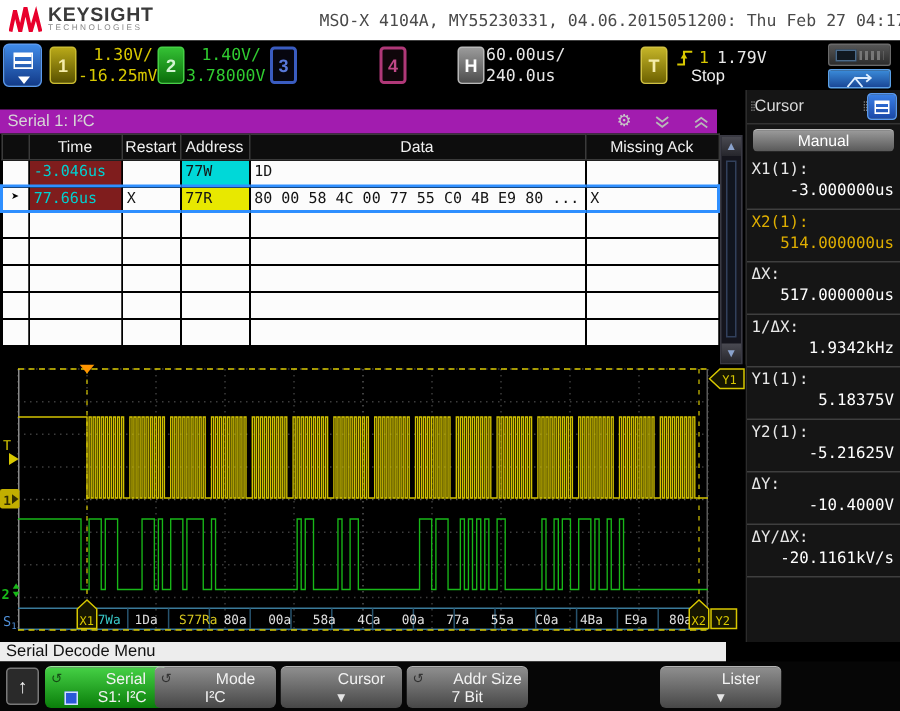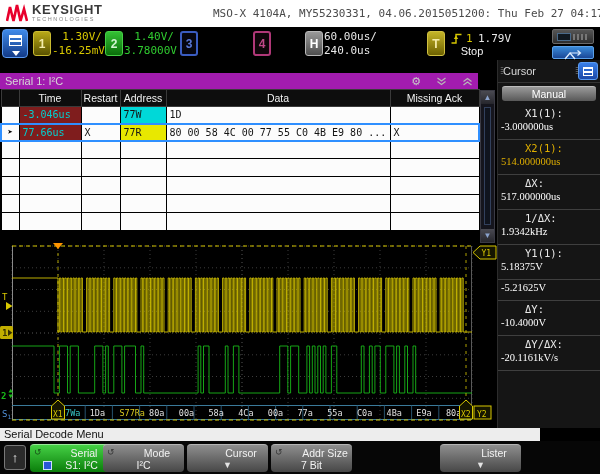--- a/index.html
+++ b/index.html
@@ -62,29 +62,29 @@
 
   
   #cursorpanel{position:absolute;left:497px;top:60px;width:103px;height:368px;background:#151515;border-left:1px solid #2c2c2c;}
   #ctitle{height:23px;display:flex;align-items:center;padding:0 2px;border-bottom:1px solid #333;}
   .grip{color:#7a7a7a;font-size:9px;letter-spacing:-1px;}
   #ctitle .t{flex:1;text-align:left;color:#d8d8d8;font-size:11px;}
   #cmenu-btn{width:20px;height:18px;border-radius:3px;background:linear-gradient(#3a80e8,#1a48a8);border:1px solid #5a9af0;position:relative;}
   #cmenu-btn span{position:absolute;left:4px;top:4px;width:10px;height:9px;background:repeating-linear-gradient(#fff 0 1.5px,transparent 1.5px 3.5px);border:1px solid #fff;}
   #manual-btn{margin:3px 4px 4px;height:15px;border-radius:3px;background:linear-gradient(#9a9a9a,#585858);border-top:1px solid #bdbdbd;color:#fff;font-size:10.5px;text-align:center;line-height:15px;}
   .readout{padding:2px 3px 4px;border-bottom:1px solid #3f3f3f;font-family:"DejaVu Sans Mono",monospace;}
-  .readout .rl{font-size:10.5px;color:#e8e8e8;height:14px;margin-left:24px;}
-  .readout .rv{font-size:10.5px;color:#fff;height:14px;padding-right:1px;font-family:Liberation Serif, serif;}
+  .readout .rl{font-size:10.5px;color:#e8e8e8;height:14px;}
+  .readout .rv{font-size:10.5px;color:#fff;text-align:right;height:14px;padding-right:1px;}
   .readout.hl .rl,.readout.hl .rv{color:#dfae00;}
 
   
   #waveform{position:absolute;left:0;top:243px;width:497px;height:185px;background:#000;}
 
   
-  #menustrip{position:absolute;left:0;top:428px;width:540px;height:13px;background:#ededed;color:#111;font-size:11px;line-height:13px;padding-left:4px;}
+  #menustrip{position:absolute;left:0;top:428px;width:484px;height:13px;background:#ededed;color:#111;font-size:11px;line-height:13px;padding-left:4px;}
   #menubar{position:absolute;left:0;top:441px;width:600px;height:33px;background:#060606;}
   #upbtn{position:absolute;left:4px;top:4px;width:22px;height:25px;background:#2a2a2a;border:1px solid #787878;border-radius:3px;color:#f0f0f0;font-size:13px;font-weight:bold;text-align:center;line-height:24px;}
   .skey{position:absolute;top:3px;width:81px;height:28px;border-radius:4px;background:linear-gradient(#8e8e8e,#474747);border-top:1px solid #b5b5b5;color:#f2f2f2;font-size:10.5px;text-align:center;}
   .skey .l1{margin-top:2px;height:12px;line-height:12px;margin-left:27px;}
   .skey .l2{height:12px;line-height:12px;display:flex;align-items:center;justify-content:center;gap:13px;}
   .skey .knob{position:absolute;left:4px;top:2px;font-size:9px;color:rgba(0,0,0,.6);}
   .skey .arr{font-size:9px;color:#e4e4e4;line-height:10px;}
   #serialbtn{left:30px;background:linear-gradient(#45d045,#0a7e0a);border-top:1px solid #98e898;}
   #serialbtn .chk{display:inline-block;width:9px;height:9px;background:#2a58d8;border:1px solid #cfe0ff;}
   #modebtn{left:103px;} #signalsbtn{left:187px;} #addrbtn{left:271px;} #listerbtn{left:440px;}
@@ -272,20 +272,21 @@
         </div>
         <div class="readout">
           <div class="rl">1/ΔX:</div>
           <div class="rv">1.9342kHz</div>
         </div>
         <div class="readout">
           <div class="rl">Y1(1):</div>
           <div class="rv">5.18375V</div>
         </div>
         <div class="readout">
+          <div class="rl">Y2(1):</div>
           <div class="rv">-5.21625V</div>
         </div>
         <div class="readout">
           <div class="rl">ΔY:</div>
           <div class="rv">-10.4000V</div>
         </div>
         <div class="readout">
           <div class="rl">ΔY/ΔX:</div>
           <div class="rv">-20.1161kV/s</div>
         </div>

